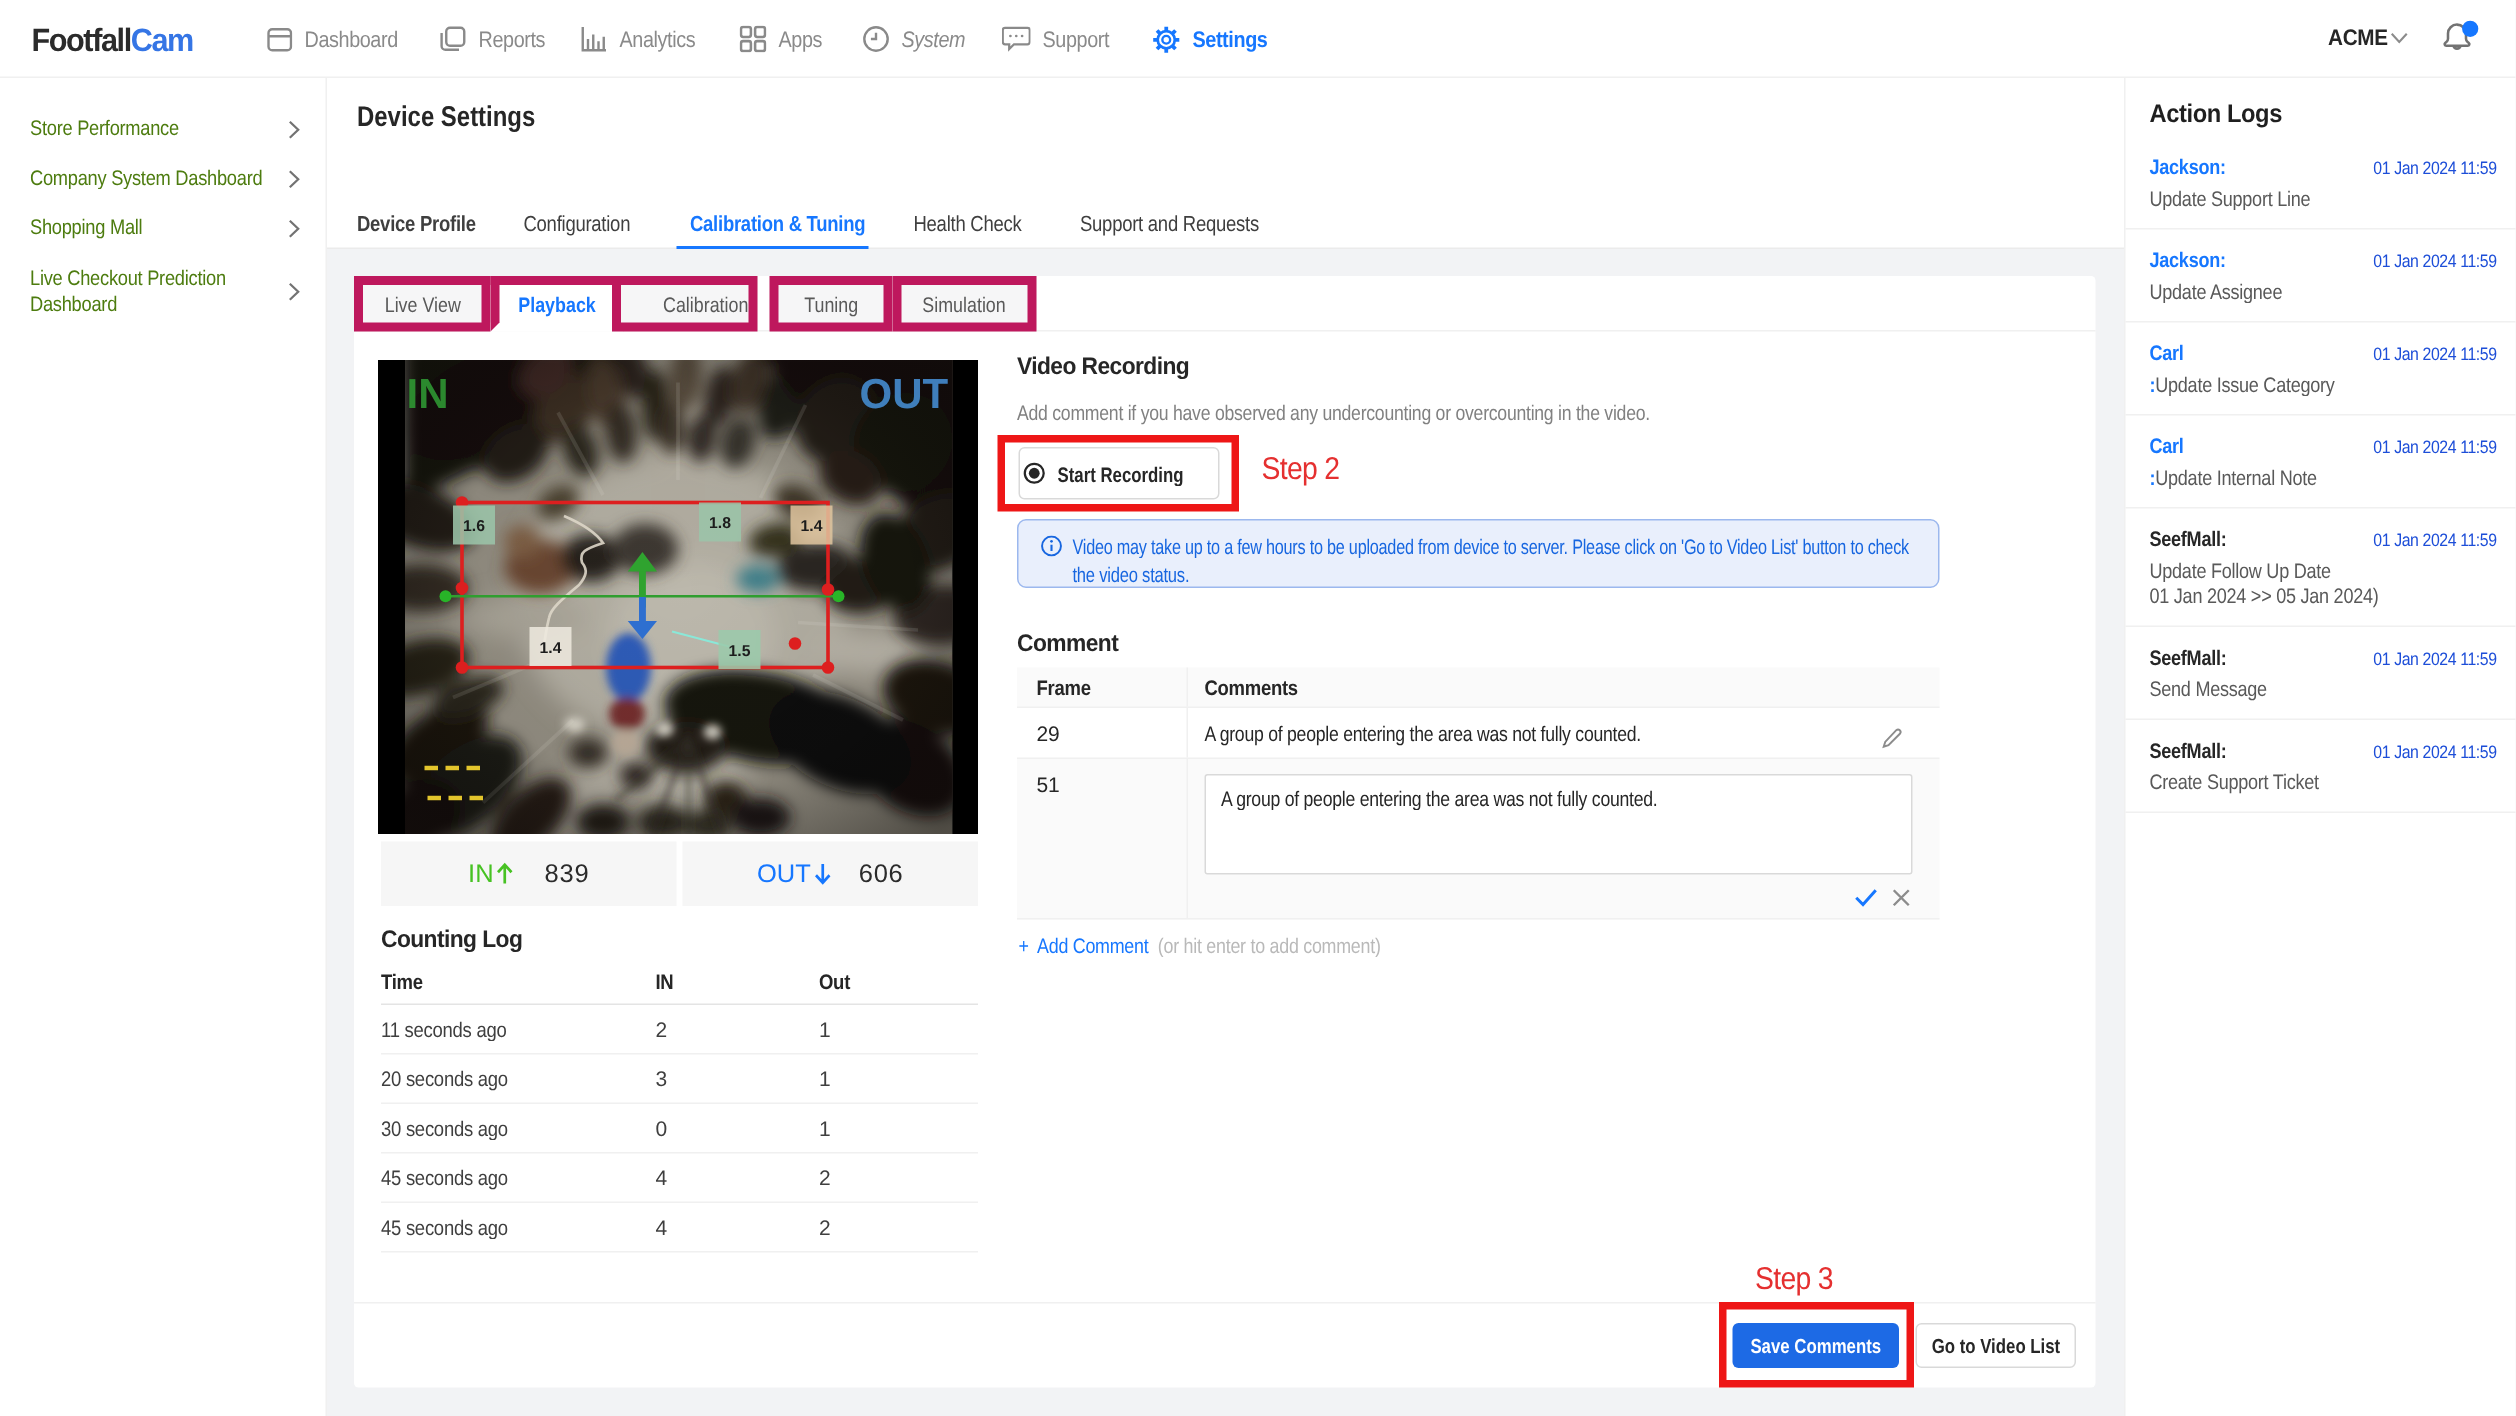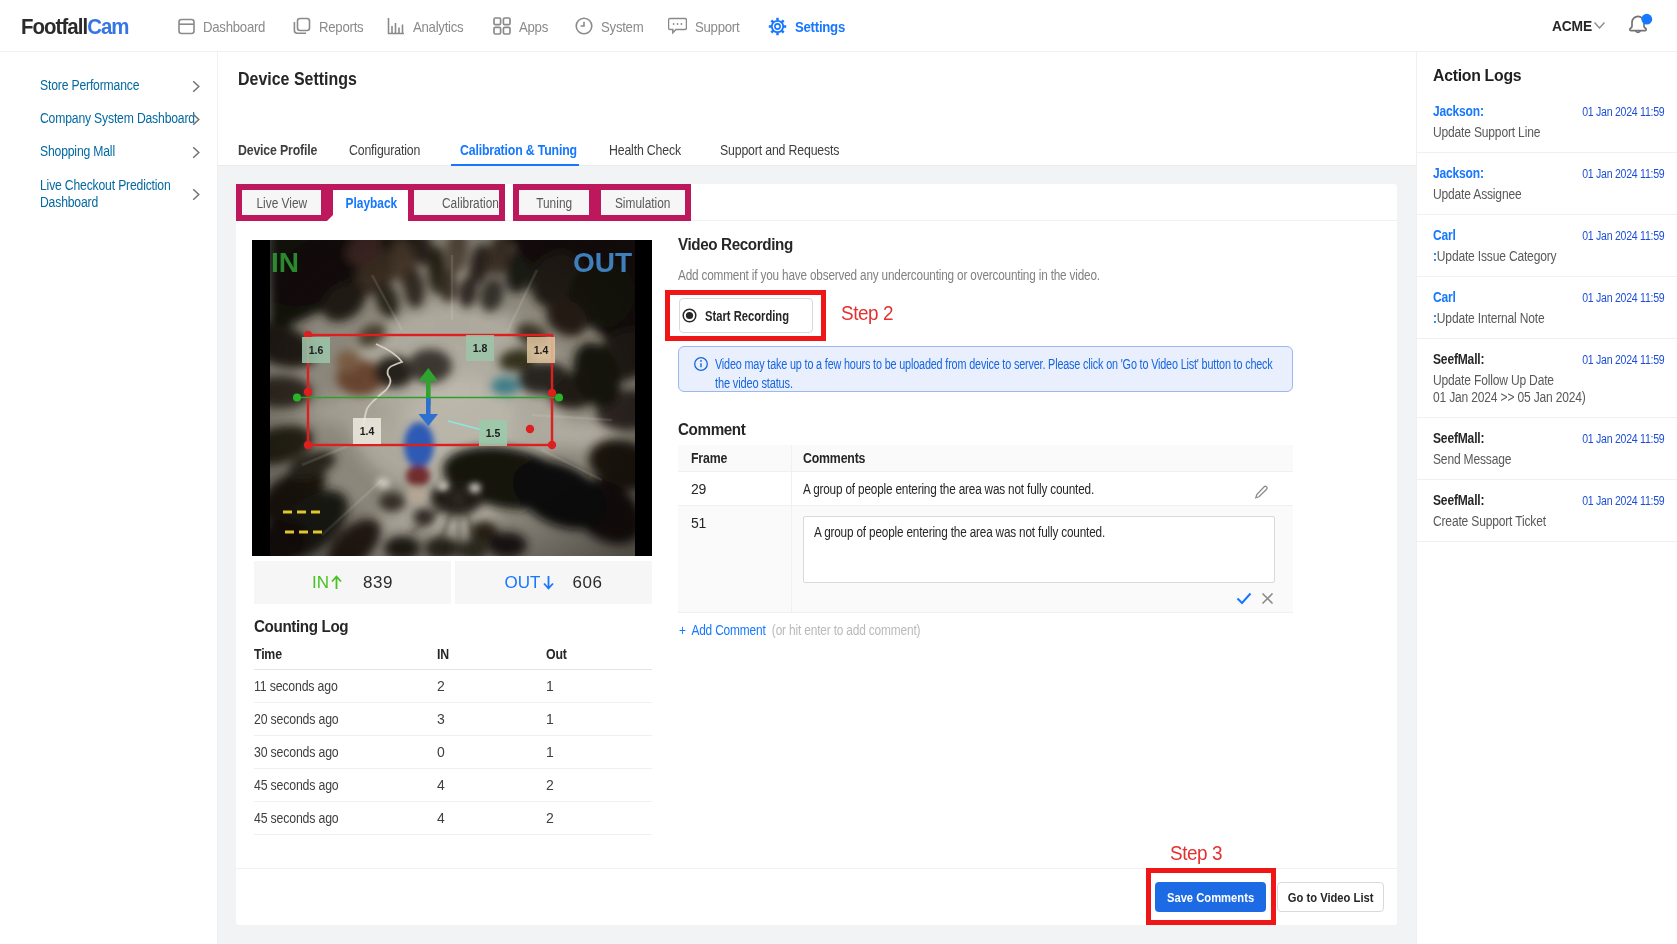--- a/index.html
+++ b/index.html
@@ -6,21 +6,21 @@
 html,body { width:1677px; height:944px; font-family:"Liberation Sans", sans-serif; background:#f2f3f5; overflow:hidden; }
 .abs { position:absolute; }
 .cx { display:inline-block; transform-origin:0 50%; white-space:nowrap; }
 
 #nav { position:absolute; left:0; top:0; width:1677px; height:52px; background:#fff; border-bottom:1px solid #f0f0f0; z-index:5; }
 .navitem { position:absolute; top:0; height:52px; display:flex; align-items:center; gap:8px; color:#8a8a8a; font-size:15px; letter-spacing:-0.3px; }
 .navitem .cx { transform:scaleX(0.88); }
 .navitem svg { display:block; }
 
 #lsb { position:absolute; left:0; top:52px; width:218px; height:892px; background:#fff; border-right:1px solid #f0f0f0; }
-.lsb-item { position:absolute; left:20px; right:12px; color:#0369a1; font-size:14px; letter-spacing:-0.2px; line-height:20px;margin-left:20px; }
+.lsb-item { position:absolute; left:20px; right:12px; color:#4d7c0f; font-size:14px; letter-spacing:-0.2px; line-height:20px; }
 .lsb-item .cx { transform:scaleX(0.87); }
 .chev { position:absolute; right:5px; top:3px; }
 
 #hdr { position:absolute; left:218px; top:52px; width:1198px; height:114px; background:#fff; border-bottom:1px solid #ebebeb; }
 .mtab { position:absolute; top:90px; font-size:14.5px; color:#3f3f3f; letter-spacing:-0.2px; }
 .mtab .cx { transform:scaleX(0.85); }
 
 #card { position:absolute; left:236px; top:184px; width:1161px; height:741px; background:#fff; border-radius:3px; }
 .ctab { position:absolute; top:0; height:37px; border:6px solid #be185d; background:#f6f6f7; color:#595959; font-size:14px; display:flex; align-items:center; justify-content:center; }
 .ctab.active { background:#fff; color:#1677ff; font-weight:700; border-bottom-color:#fff; }
@@ -70,21 +70,21 @@
     </div>
   <div class="navitem" style="left:493px;">
       <svg width="18" height="18" viewBox="0 0 18 18" fill="none" stroke="#8a8a8a" stroke-width="1.7">
         <rect x="1" y="1" width="6.6" height="6.6" rx="1.4"></rect>
         <rect x="10.4" y="1" width="6.6" height="6.6" rx="1.4"></rect>
         <rect x="1" y="10.4" width="6.6" height="6.6" rx="1.4"></rect>
         <rect x="10.4" y="10.4" width="6.6" height="6.6" rx="1.4"></rect>
       </svg>
       <span class="cx">Apps</span>
     </div>
-  <div class="navitem" style="left:575px;">
+  <div class="navitem" style="left:575px;font-style:italic;">
       <svg width="18" height="18" viewBox="0 0 18 18" fill="none" stroke="#8a8a8a" stroke-width="1.6">
         <circle cx="9" cy="9" r="7.8"></circle>
         <path d="M9 4.8 V9 H5.6"></path>
       </svg>
       <span class="cx">System</span>
     </div>
   <div class="navitem" style="left:668px;">
       <svg width="19" height="18" viewBox="0 0 19 18" fill="none" stroke="#8a8a8a" stroke-width="1.5">
         <path d="M2 1.5 h15 a1.5 1.5 0 0 1 1.5 1.5 v8 a1.5 1.5 0 0 1 -1.5 1.5 H8 l-3.2 3.2 v-3.2 H2 a1.5 1.5 0 0 1 -1.5 -1.5 v-8 A1.5 1.5 0 0 1 2 1.5 Z"></path>
         <circle cx="5.6" cy="7" r="0.9" fill="#8a8a8a" stroke="none"></circle>

